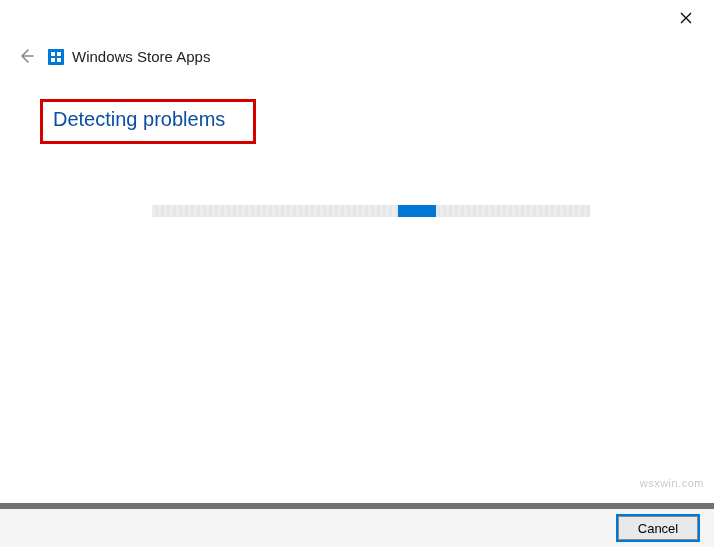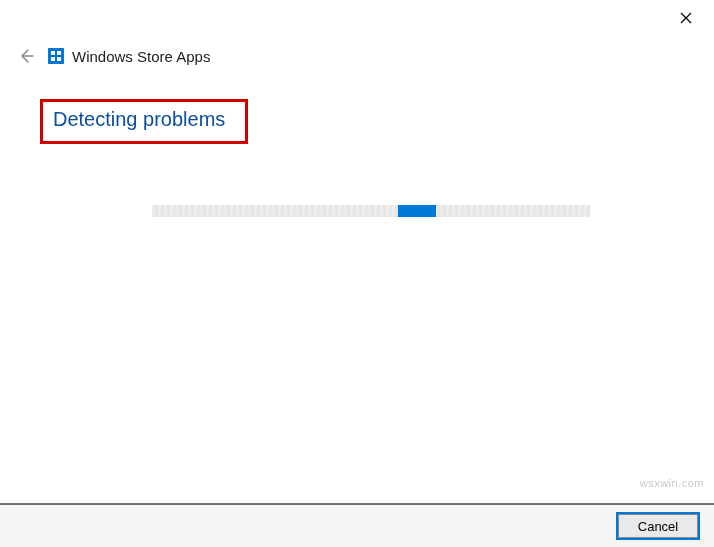--- a/index.html
+++ b/index.html
@@ -36,21 +36,21 @@
       width: 24px;
       height: 24px;
       display: flex;
       align-items: center;
       justify-content: center;
       color: #6e6e6e;
       cursor: pointer;
     }
     .title-group {
       display: flex;
-      align-items: center;
+      align-items: flex-end;
       gap: 8px;
     }
     .store-icon {
       width: 16px;
       height: 16px;
       background: #0078d7;
       position: relative;
       border-radius: 1px;
     }
     .store-icon::before {
@@ -68,21 +68,21 @@
     }
     .title-text {
       font-size: 15px;
       color: #222;
     }
     .highlight-box {
       position: absolute;
       top: 99px;
       left: 40px;
       border: 3px solid #d40000;
-      padding: 6px 20px 10px 10px;
+      padding: 6px 28px 10px 10px;
     }
     .status-text {
       font-size: 20px;
       color: #0b4ea2;
       font-weight: 400;
     }
     .progress-track {
       position: absolute;
       top: 205px;
       left: 152px;
@@ -106,21 +106,21 @@
       color: #c9c9c9;
       letter-spacing: 0.5px;
       text-align: center;
     }
     .footer {
       position: absolute;
       left: 0;
       right: 0;
       bottom: 0;
       height: 44px;
-      border-top: 2px solid #737373;
+      border-top: 6px solid #737373;
       background: #f5f5f5;
       display: flex;
       align-items: center;
       justify-content: flex-end;
       padding-right: 16px;
     }
     .cancel-btn {
       min-width: 80px;
       height: 24px;
       background: #e9e9e9;

